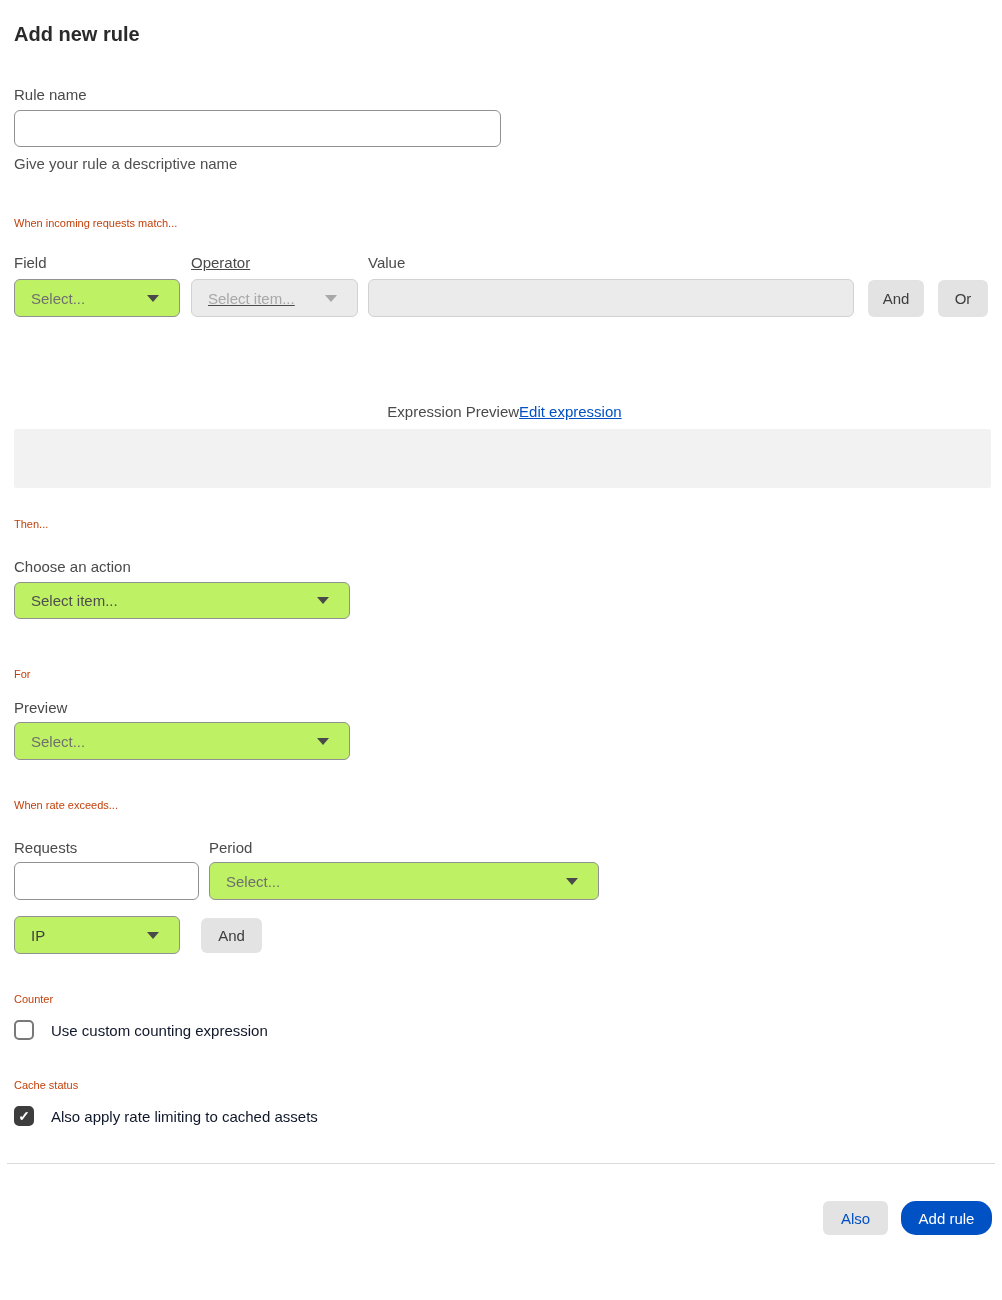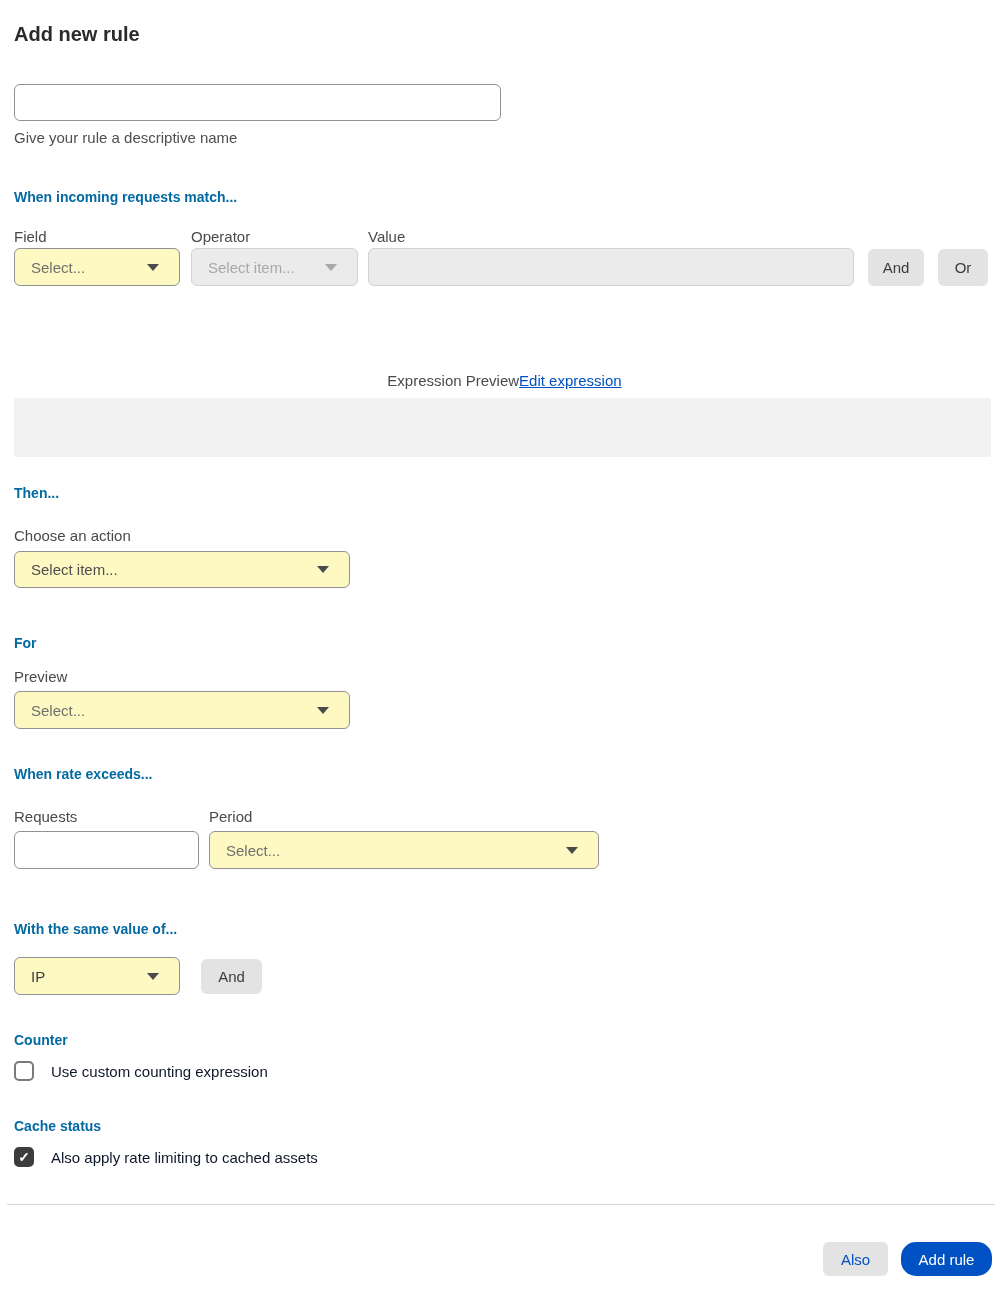--- a/index.html
+++ b/index.html
@@ -12,22 +12,22 @@
     overflow: hidden;
   }
   .page { padding: 0 7px 0 14px; }
 
   h1.page-title {
     margin-top: 20px;
     font-size: 20px; line-height: 28px;
     font-weight: 700; color: #2a2a2a;
   }
   h2.section-heading {
-    font-size: 14px; line-height: 24px;
-    font-weight: 700; color: #0369a1;
+    font-size: 11px; line-height: 24px;
+    font-weight: 400; color: #c2410c;
   }
   .label {
     display: block;
     font-size: 15px; line-height: 22px;
     color: #4a4a4a;
   }
   .helper {
     font-size: 15px; line-height: 22px;
     color: #4f4f4f;
     margin-top: 6px;
@@ -47,21 +47,21 @@
   }
   .text-input:disabled, .text-input.disabled {
     background: #ebebeb;
     border-color: #d2d2d2;
     color: #a5a5a5;
   }
   .dropdown {
     height: 38px;
     border: 1px solid #919191;
     border-radius: 6px;
-    background: #fef9c3;
+    background: #bef264;
     display: flex; align-items: center;
     padding: 0 14px 0 16px;
     cursor: pointer;
   }
   .dropdown .dd-text {
     flex: 1 1 auto;
     font-size: 15px;
     color: #6f6f6f;
     white-space: nowrap; overflow: hidden;
   }
@@ -97,23 +97,23 @@
   
   .rule-name-group { margin-top: 36px; }
   .rule-name-input { margin-top: 4px; width: 487px; }
 
   
   .match-heading { margin-top: 36px; }
   .match-row {
     margin-top: 17px;
     display: flex; align-items: flex-end;
   }
-  .match-col .label { }
+  .match-col .label { margin-bottom: 5px; }
   .col-field { width: 166px; margin-right: 11px; }
-  .col-operator { width: 167px; margin-right: 10px; }
+  .col-operator { width: 167px; margin-right: 10px; text-decoration: underline; }
   .col-value { width: 486px; margin-right: 14px; }
   .col-value .text-input { width: 100%; height: 38px; }
   .and-btn { width: 56px; height: 37px; margin-right: 14px; }
   .or-btn { width: 50px; height: 37px; }
 
   
   .expr-header {
     margin-top: 84px;
     display: flex; justify-content: center; align-items: baseline;
   }
@@ -205,20 +205,21 @@
   .add-rule-btn { width: 91px; height: 34px; border-radius: 15px; }
 </style>
 </head>
 <body>
 
 <div class="page">
 
   <h1 class="page-title">Add new rule</h1>
 
   <div class="rule-name-group">
+    <label class="label">Rule name</label>
     <input type="text" class="text-input rule-name-input" value="" style="">
     <div class="helper">Give your rule a descriptive name</div>
   </div>
 
   <h2 class="section-heading match-heading">When incoming requests match...</h2>
 
   <div class="match-row">
     <div class="match-col col-field">
       <label class="label">Field</label>
       <div class="dropdown">
@@ -269,21 +270,20 @@
     </div>
     <div class="col-period">
       <label class="label">Period</label>
       <div class="dropdown">
         <span class="dd-text">Select...</span>
         <span class="chevron"></span>
       </div>
     </div>
   </div>
 
-  <h2 class="section-heading same-heading">With the same value of...</h2>
   <div class="same-row">
     <div class="dropdown ip-dropdown">
       <span class="dd-text selected">IP</span>
       <span class="chevron"></span>
     </div>
     <button class="btn gray same-and-btn">And</button>
   </div>
 
   <h2 class="section-heading counter-heading">Counter</h2>
   <div class="checkbox-row">

